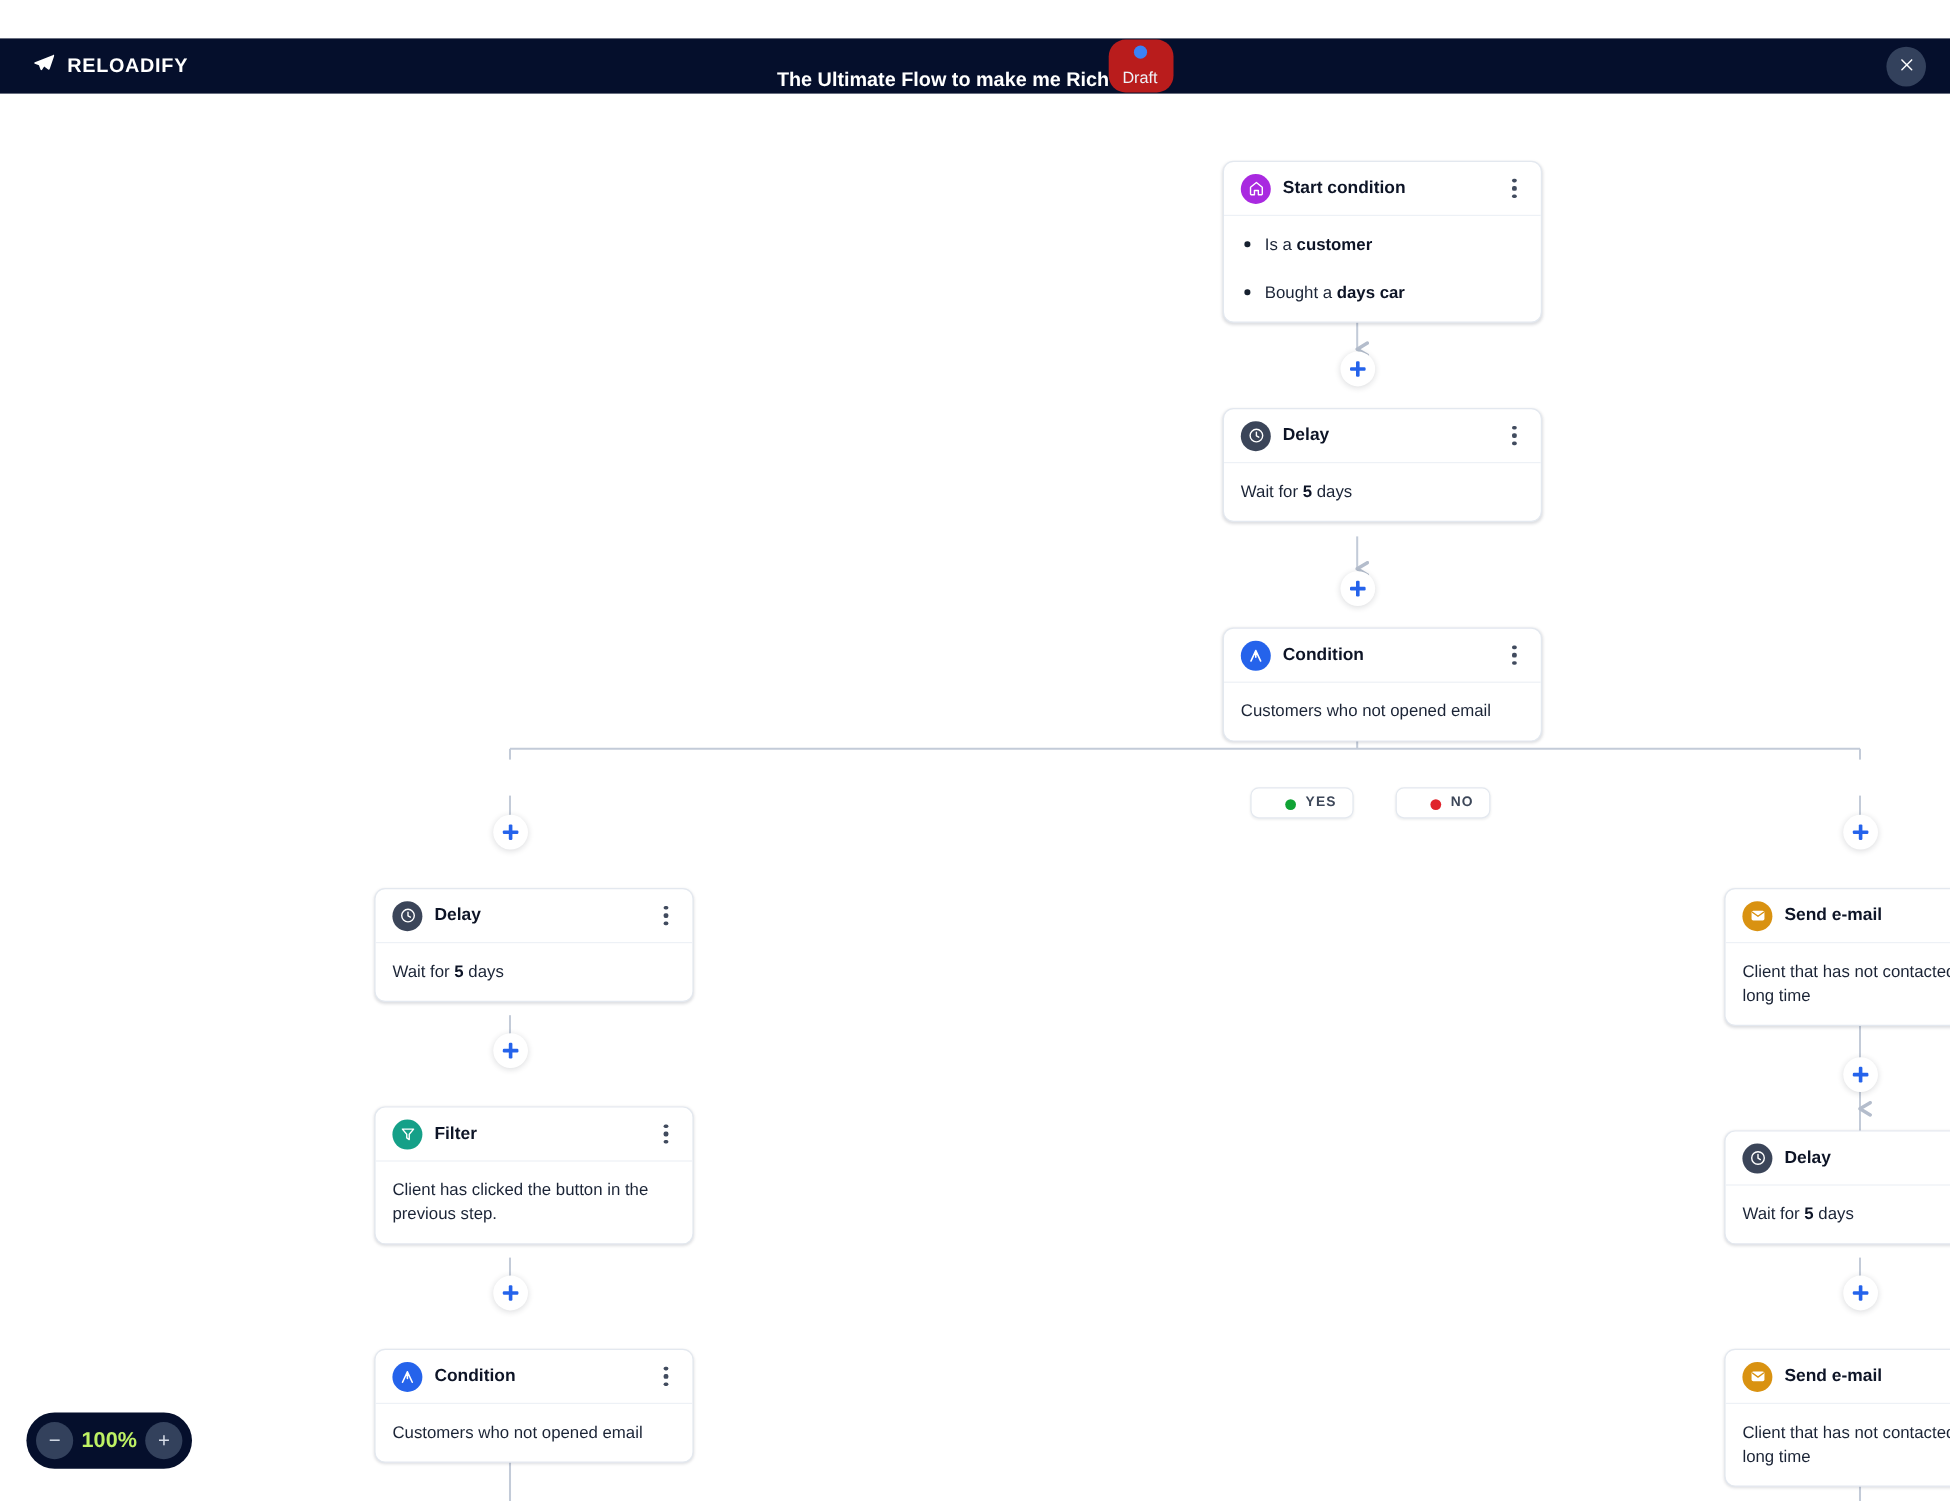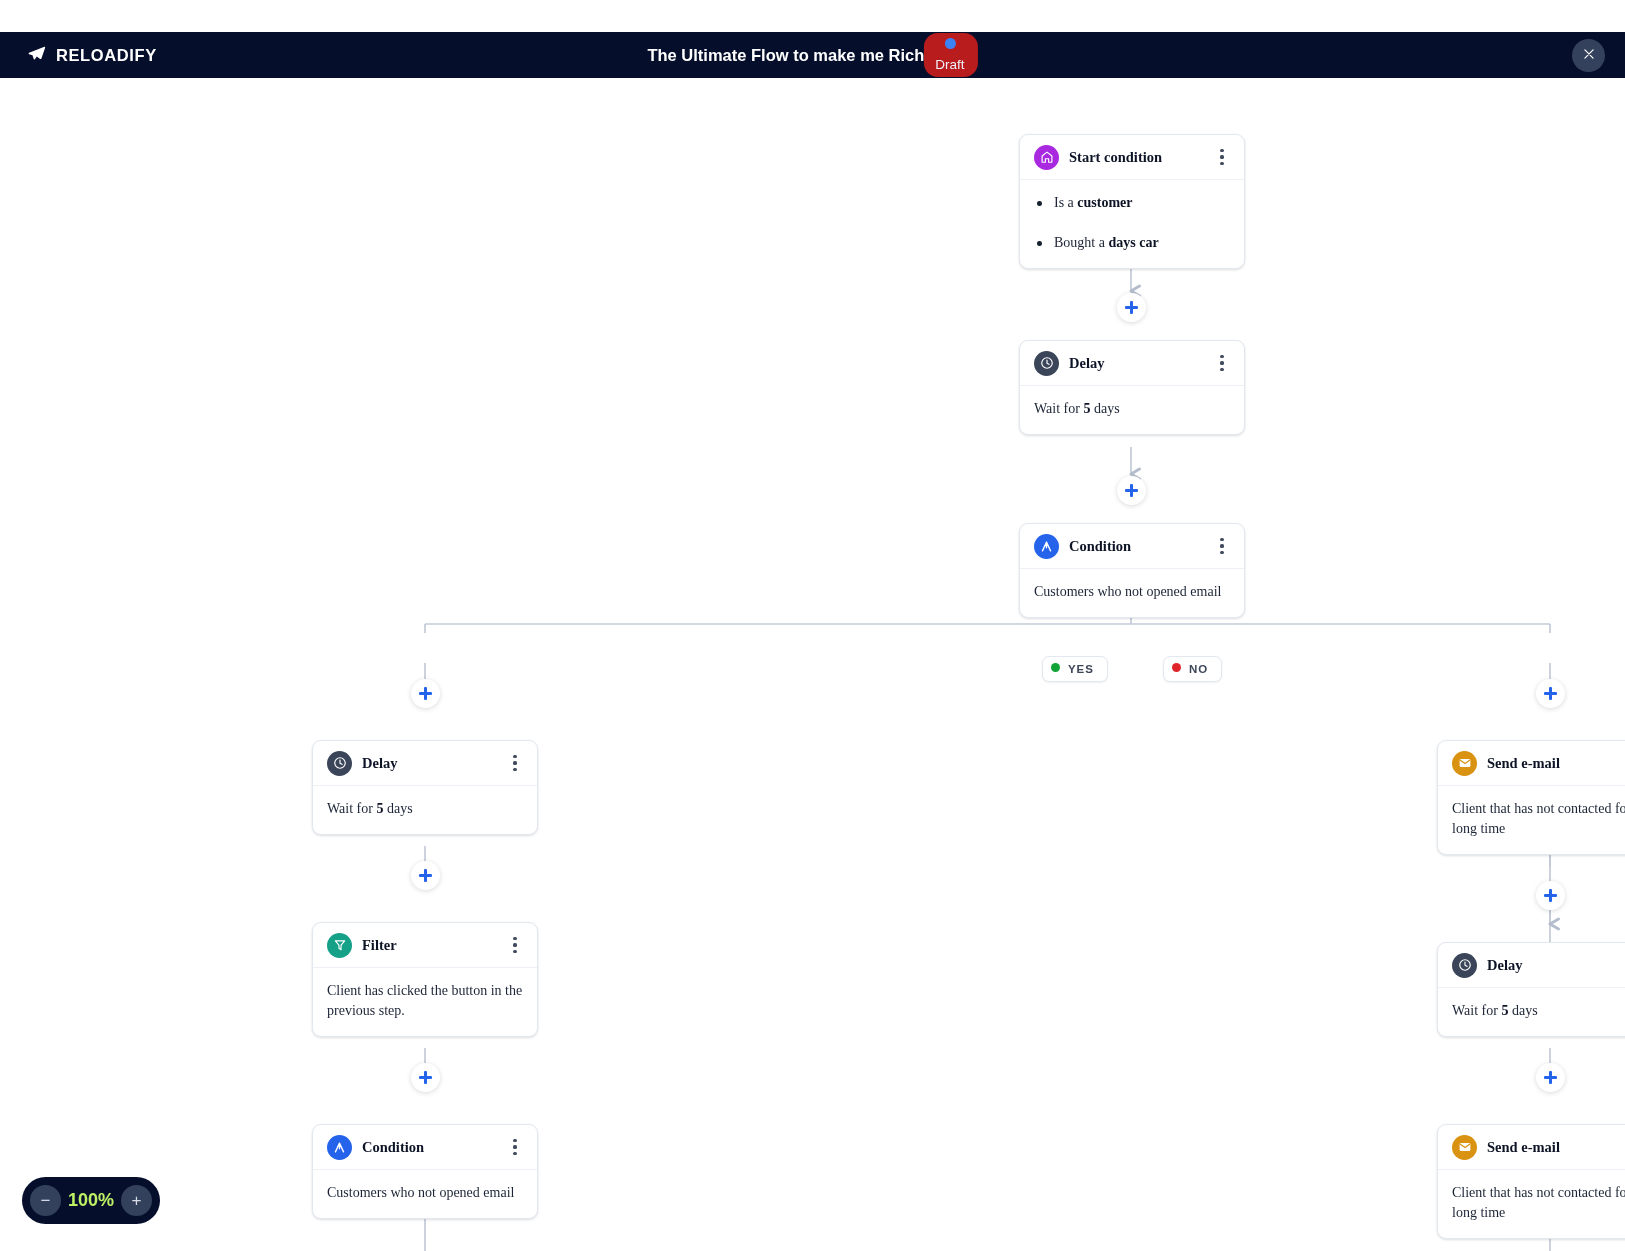--- a/index.html
+++ b/index.html
@@ -43,21 +43,21 @@
     color: #ffffff;
     font-size: 16.5px;
     font-weight: bold;
     letter-spacing: 0.6px;
   }
   .title-wrap {
     position: absolute;
     left: 50%;
     transform: translateX(-50%);
     display: flex;
-    align-items: center;
+    align-items: flex-end;
     white-space: nowrap;
   }
   .flow-title {
     color: #ffffff;
     font-size: 16.5px;
     font-weight: bold;
   }
   .status-chip {
     display: inline-flex;
     align-items: center;
@@ -118,26 +118,25 @@
     background-blend-mode: lighten;
     pointer-events: none;
     mix-blend-mode: lighten;
   }
   .nodes-layer { position: absolute; inset: 0; z-index: 5; }
   .edges-layer { position: absolute; inset: 0; z-index: 2; }
 
   
   .node {
     position: absolute;
-    width: 226px;
+    width: 266px;
     background: #ffffff;
     border: 1px solid #e3e8ef;
     border-radius: 9px;
     box-shadow: 0 1px 3px rgba(16,24,40,.09), 0 1px 2px rgba(16,24,40,.05);
-    font-family: Liberation Serif, serif;
   }
   .node-head {
     display: flex;
     align-items: center;
     height: 45px;
     padding: 0 13px 0 14px;
     border-bottom: 1px solid #edf1f6;
   }
   .node-icon {
     width: 25px; height: 25px;
@@ -222,26 +221,26 @@
     background: #2563eb;
     border-radius: 1px;
   }
   .plus-btn::before { width: 13px; height: 2.4px; }
   .plus-btn::after  { width: 2.4px; height: 13px; }
 
   
   .branch-pill {
     position: absolute;
     display: inline-flex;
-    align-items: flex-start;
+    align-items: flex-end;
     gap: 8px;
     background: #ffffff;
     border: 1px solid #e3e8ef;
     border-radius: 7px;
-    padding: 6px 13px 6px 8px;
+    padding: 6px 13px 6px 28px;
     box-shadow: 0 1px 2px rgba(16,24,40,.07);
     z-index: 9;
   }
   .branch-dot { width: 9px; height: 9px; border-radius: 50%; flex: none; }
   .dot-yes { background: #10a335; }
   .dot-no  { background: #e0232b; }
   .branch-text {
     font-size: 11.5px;
     font-weight: bold;
     letter-spacing: 0.9px;

